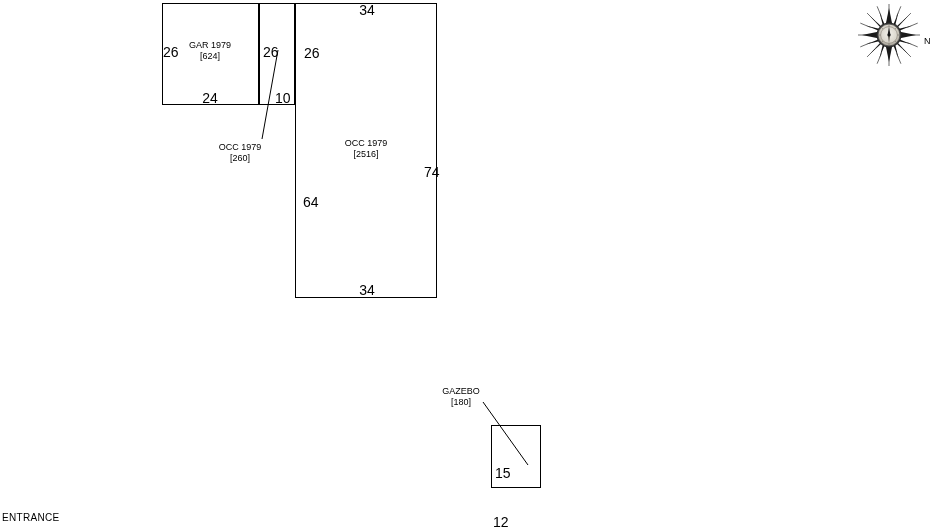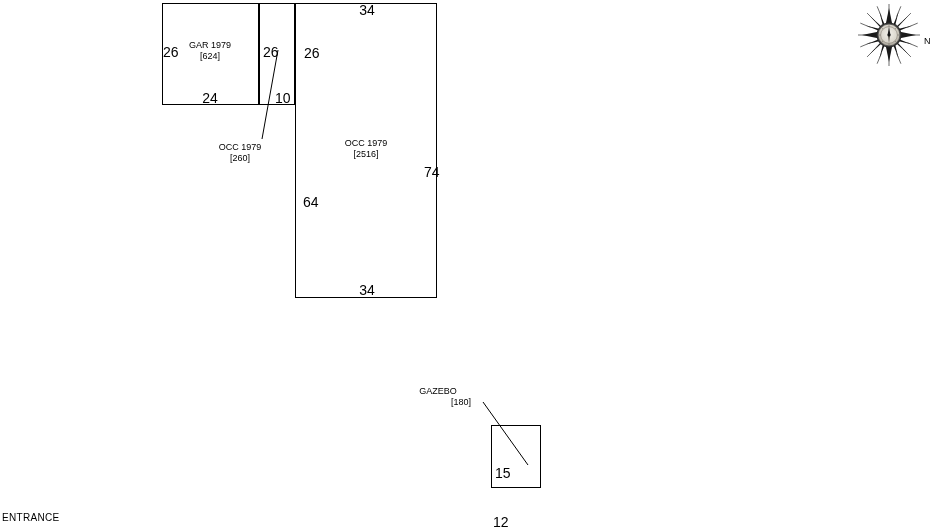--- a/index.html
+++ b/index.html
@@ -155,20 +155,20 @@
 <div class="lbl lbl-area lbl-center" style="left:240px; top:153px;">[260]</div>
 
 <div class="lbl lbl-dim lbl-center" style="left:367px; top:5px;">34</div>
 <div class="lbl lbl-dim" style="left:304px; top:48px;">26</div>
 <div class="lbl lbl-dim" style="left:303px; top:197px;">64</div>
 <div class="lbl lbl-dim" style="left:424px; top:146px;margin-top:21px;">74</div>
 <div class="lbl lbl-dim lbl-center" style="left:367px; top:285px;">34</div>
 <div class="lbl lbl-area lbl-center" style="left:366px; top:138px;">OCC 1979</div>
 <div class="lbl lbl-area lbl-center" style="left:366px; top:149px;">[2516]</div>
 
-<div class="lbl lbl-area lbl-center" style="left:438px; top:386px;">GAZEBO</div>
+<div class="lbl lbl-area lbl-center" style="left:461px; top:386px;">GAZEBO</div>
 <div class="lbl lbl-area lbl-center" style="left:461px; top:397px;">[180]</div>
 <div class="lbl lbl-dim" style="left:495px; top:452px;margin-top:16px;">15</div>
 <div class="lbl lbl-dim" style="left:493px; top:478px;margin-top:39px;">12</div>
 
 <div class="lbl lbl-compass-n" style="left:924px; top:36px;">N</div>
 
 <div class="lbl lbl-entrance" style="left:2px; top:512px;">ENTRANCE</div>
 
 </body></html>

